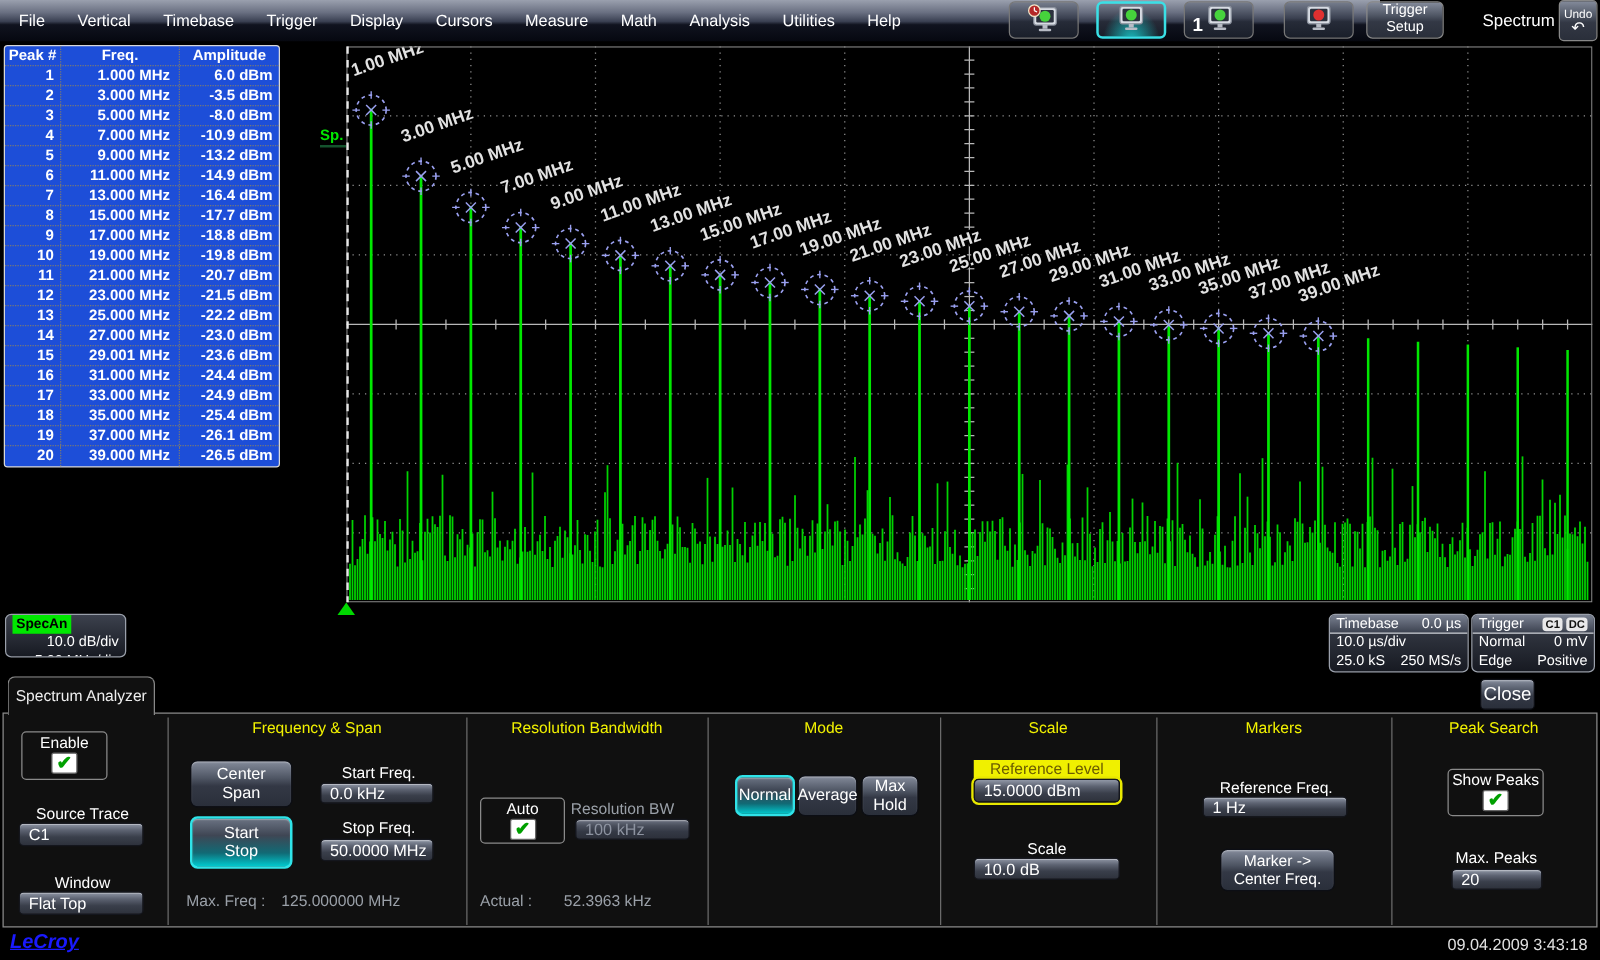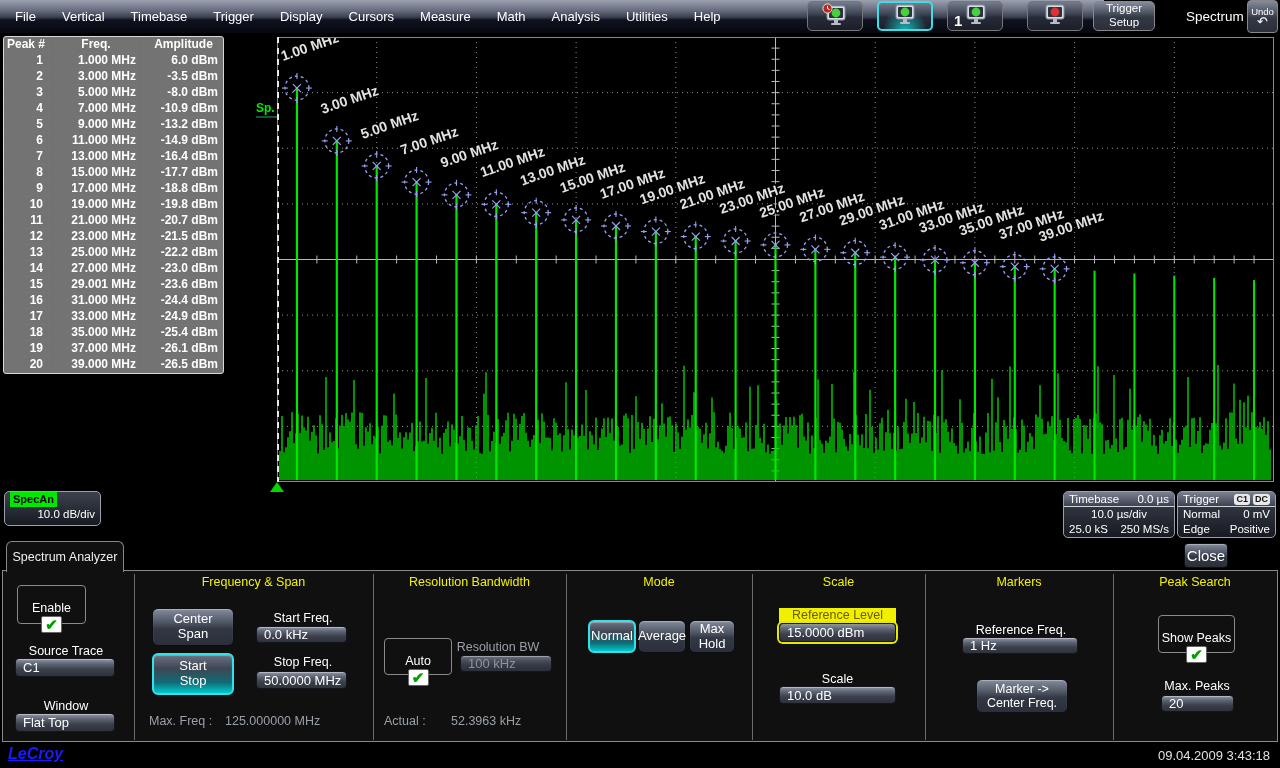--- a/index.html
+++ b/index.html
@@ -20,21 +20,21 @@
     background:radial-gradient(ellipse at 50% 115%, rgba(23,220,220,.85) 0%, rgba(23,201,201,0) 62%),
                linear-gradient(#757c8c,#3a4050 45%,#262b38 55%,#1a1f2a); }
   .tb-btn .one { position:absolute; left:6px; bottom:1px; color:#fff; font-weight:bold; font-size:15px; }
   .txt-btn { position:absolute; border:1px solid #888; border-radius:5px; color:#fff;
     background:linear-gradient(#848b9b 0%,#4e5563 38%,#333845 55%,#2a2f3a 100%);
     display:flex; flex-direction:column; align-items:center; justify-content:center; line-height:1.2; }
   #spectrum-indicator { position:absolute; left:1186px; top:9px; color:#fff; font-size:13.5px; }
 
   
   #peak-table { position:absolute; left:3px; top:36px; width:221px; border:1px solid #d8d8d8;
-    border-radius:3px; font-size:12px; font-weight:bold; color:#fff; background:#737373; }
+    border-radius:3px; font-size:12px; font-weight:bold; color:#fff; background:#1d4ed8; }
   #peak-table .tr { display:flex; height:16px; line-height:15px; border-bottom:1px dotted #777; }
   #peak-table .tr:last-child { border-bottom:none; }
   #peak-table .c1 { width:45px; text-align:right; padding-right:5px; border-right:1px dotted #777; }
   #peak-table .c2 { width:95px; text-align:right; padding-right:7px; border-right:1px dotted #777; }
   #peak-table .c3 { flex:1; text-align:right; padding-right:5px; }
   #peak-table .head .c1, #peak-table .head .c2, #peak-table .head .c3 { text-align:center; padding-right:0; }
 
   
   #plot { position:absolute; left:277px; top:37px; width:997px; height:445px; background:#000; }
   #trace-tag { position:absolute; left:256px; top:101px; color:#00e800; font-size:12px; font-weight:bold;
@@ -68,21 +68,21 @@
   .field.disabled { color:#8d93a0;
     background:linear-gradient(#6d7382 0%,#4a4f5c 30%,#343945 62%,#2c303a 100%); }
   .field.yellow { box-shadow:0 0 0 2px #e8e800; }
   .btn { position:absolute; border:1px solid #0c0e14; border-radius:6px; color:#fff; font-size:13px;
     display:flex; flex-direction:column; align-items:center; justify-content:center; line-height:1.15;
     background:linear-gradient(#848b9b 0%,#4e5563 38%,#333845 55%,#2a2f3a 100%);
     box-shadow:inset 0 1px 1px rgba(255,255,255,.35); }
   .btn.sel { border:2px solid #2fe3e8;
     background:linear-gradient(#6b7383 0%,#3f4654 35%,#116a75 72%,#00c9ce 100%); }
   .groupbox { position:absolute; border:1px solid #8a8a8a; border-radius:4px; text-align:center;
-    font-size:12.5px; color:#fff; padding-top:15px; }
+    font-size:12.5px; color:#fff; padding-top:1px; }
   .checkbox { width:21px; height:17px; background:#fff; border:1px solid #666; border-radius:2px;
     margin:1px auto 0; display:flex; align-items:center; justify-content:center; }
   .check { color:#00a000; font-weight:bold; font-size:15px; line-height:1; }
   .ylabel { position:absolute; background:#f0f000; color:#6b5c00; font-size:12.5px; text-align:center;
     line-height:15px; }
   #close-btn { position:absolute; left:1184px; top:543px; width:44px; height:25px; border-radius:4px;
     font-size:15px; z-index:4; }
 
   
   #statusbar { position:absolute; left:0; top:742px; width:1280px; height:26px; background:#000; }
@@ -1071,21 +1071,21 @@
   <div class="row" style="justify-content:flex-end">
       <span>5.00 MHz/div</span>
     </div>
 </div>
 
 <div class="descbox" style="left:1063px;top:491px;width:112px;height:47px">
   <div class="row hdr">
     <span>Timebase</span>
     <span>0.0 µs</span>
   </div>
-  <div class="row" style="justify-content:center">
+  <div class="row" style="justify-content:flex-start">
       <span>10.0 µs/div</span>
     </div>
   <div class="row">
     <span>25.0 kS</span>
     <span>250 MS/s</span>
   </div>
 </div>
 
 <div class="descbox" style="left:1177px;top:491px;width:99px;height:47px">
   <div class="row hdr">

